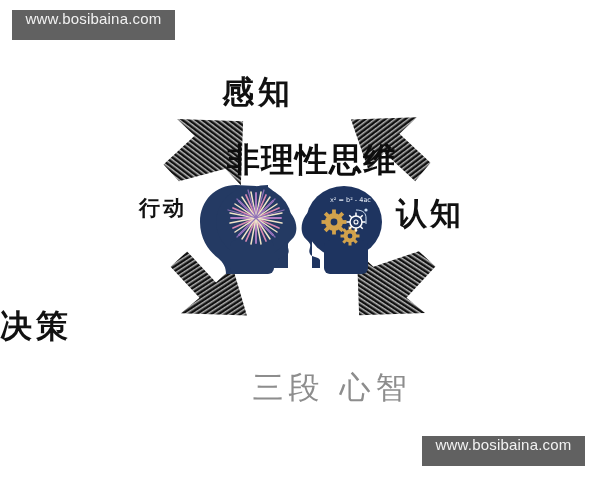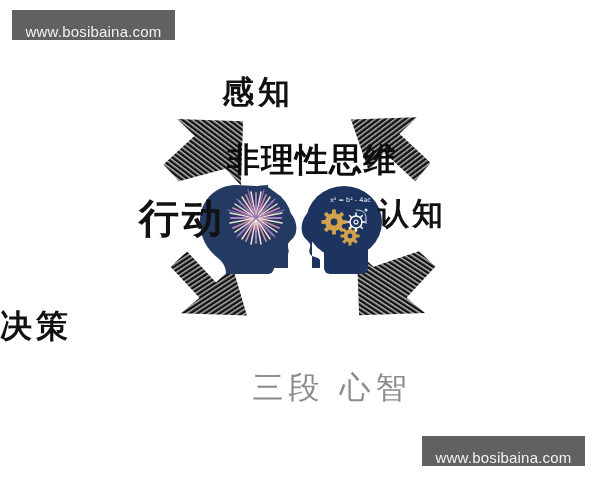--- a/index.html
+++ b/index.html
@@ -18,21 +18,21 @@
 
   
   .watermark {
     position: absolute;
     background: #616161;
     color: #f2f2f2;
     font-family: "Liberation Sans", sans-serif;
     font-size: 15px;
     letter-spacing: 0.2px;
     display: flex;
-    align-items: flex-end;
+    align-items: flex-start;
     justify-content: center;
     white-space: nowrap;
     box-sizing: border-box;
   }
   .watermark-tl {
     left: 12px;
     top: 10px;
     width: 163px;
     height: 30px;
   }
@@ -70,39 +70,39 @@
   .label-perception {
     left: 0;
     top: 76px;
     width: 516px;
     text-align: center;
     font-size: 32px;
     font-weight: 700;
     letter-spacing: 4px;
   }
   .label-cognition {
-    left: 378px;
+    left: 396px;
     top: 198px;
     font-size: 31px;
     font-weight: 700;
     letter-spacing: 3px;
   }
   .label-decision {
     left: 0;
     top: 310px;
     width: 600px;
     text-align: left;
     font-size: 32px;
     font-weight: 700;
     letter-spacing: 4px;
   }
   .label-action {
     left: 139px;
     top: 198px;
-    font-size: 40px;
+    font-size: 21px;
     font-weight: 700;
     letter-spacing: 3px;
   }
 
   .center-title {
     position: absolute;
     left: 0;
     top: 143px;
     width: 600px;
     text-align: center;

